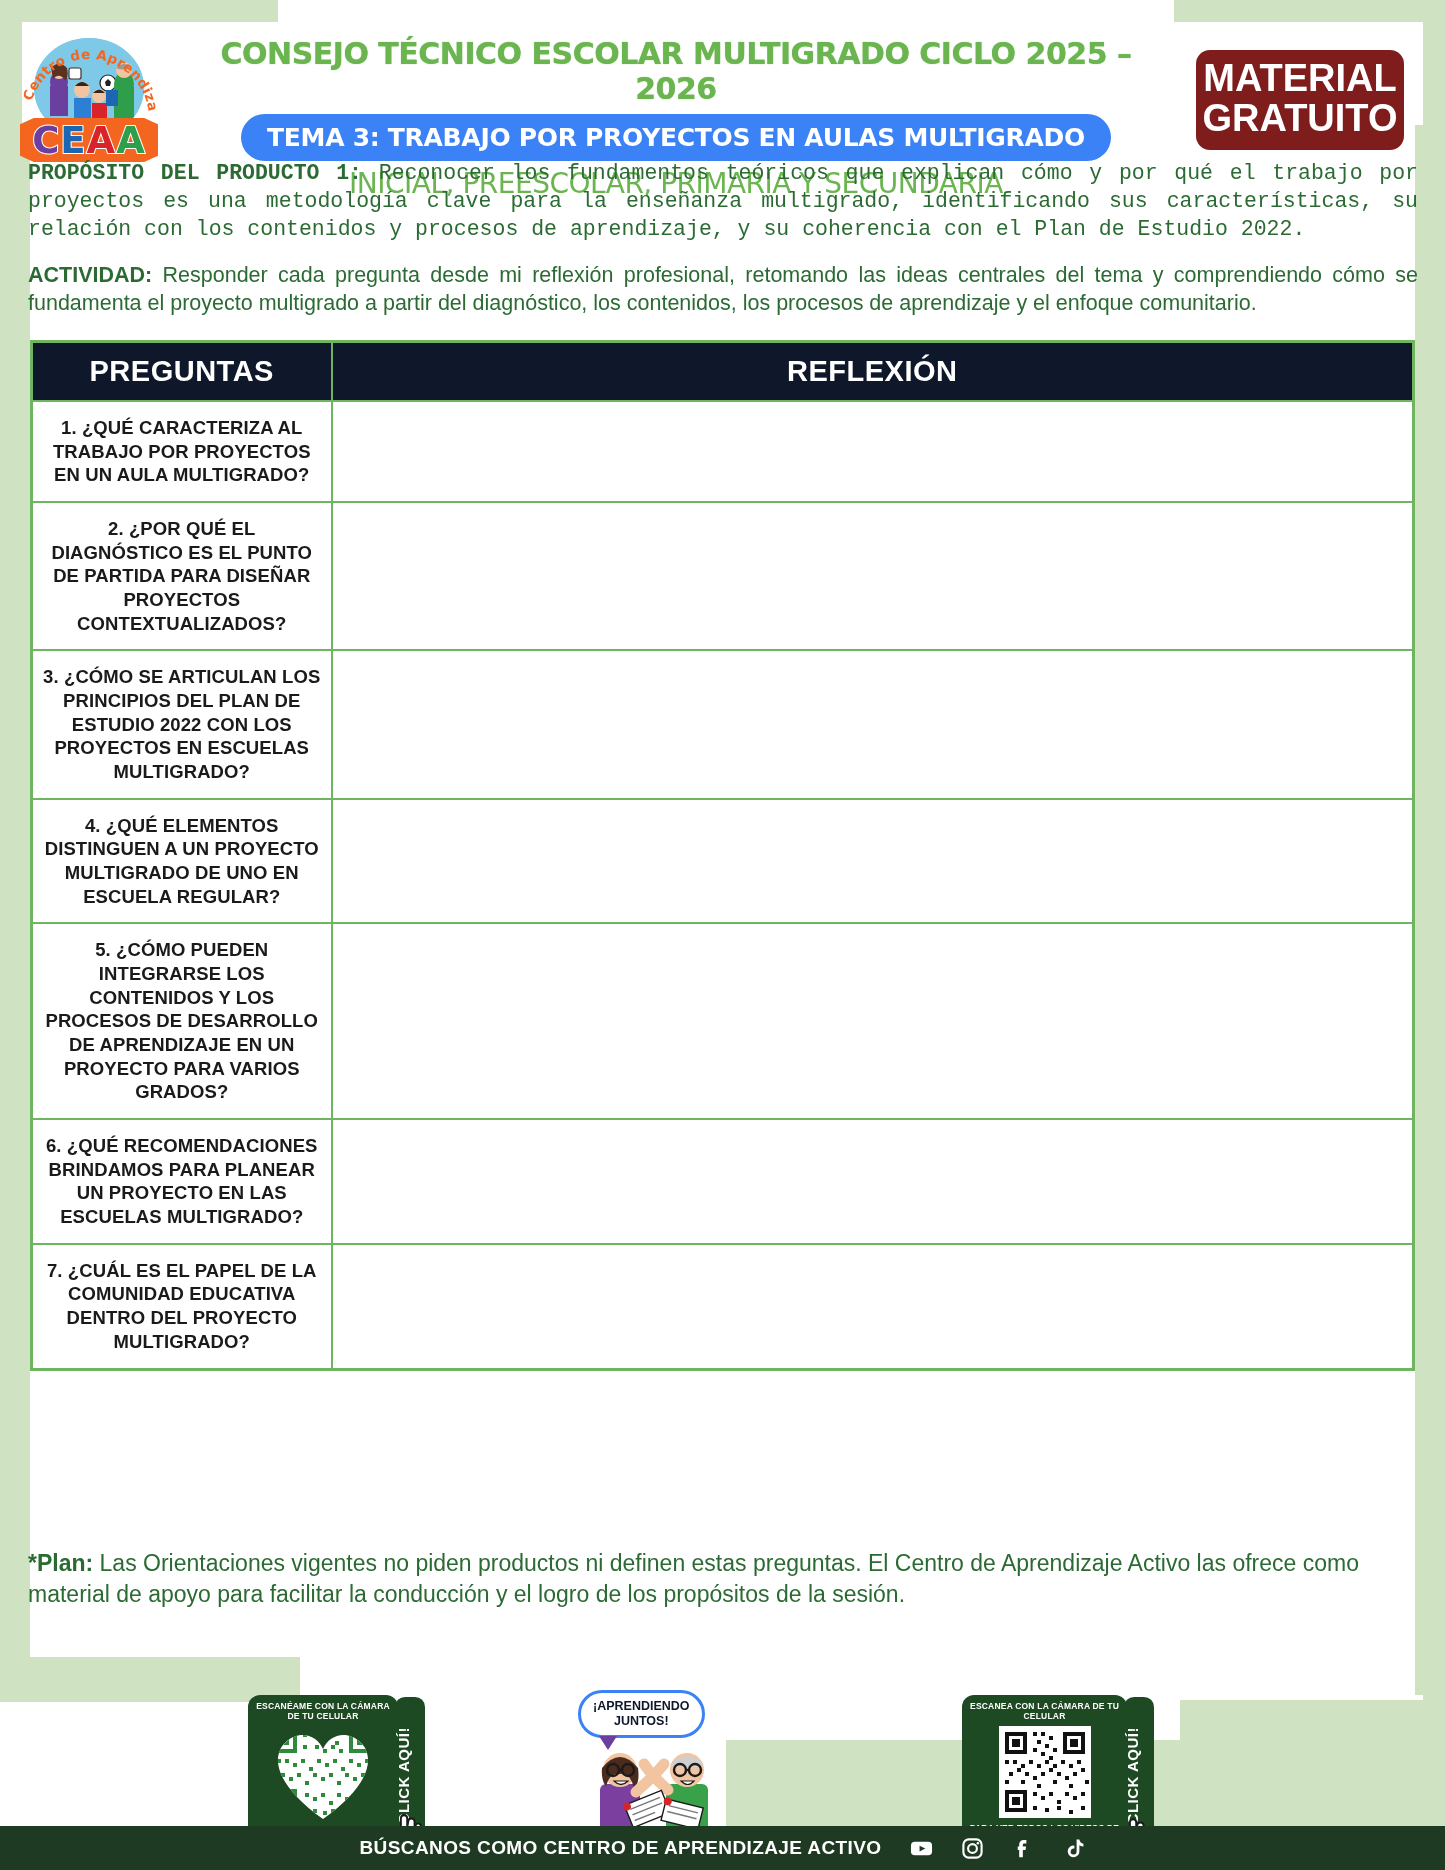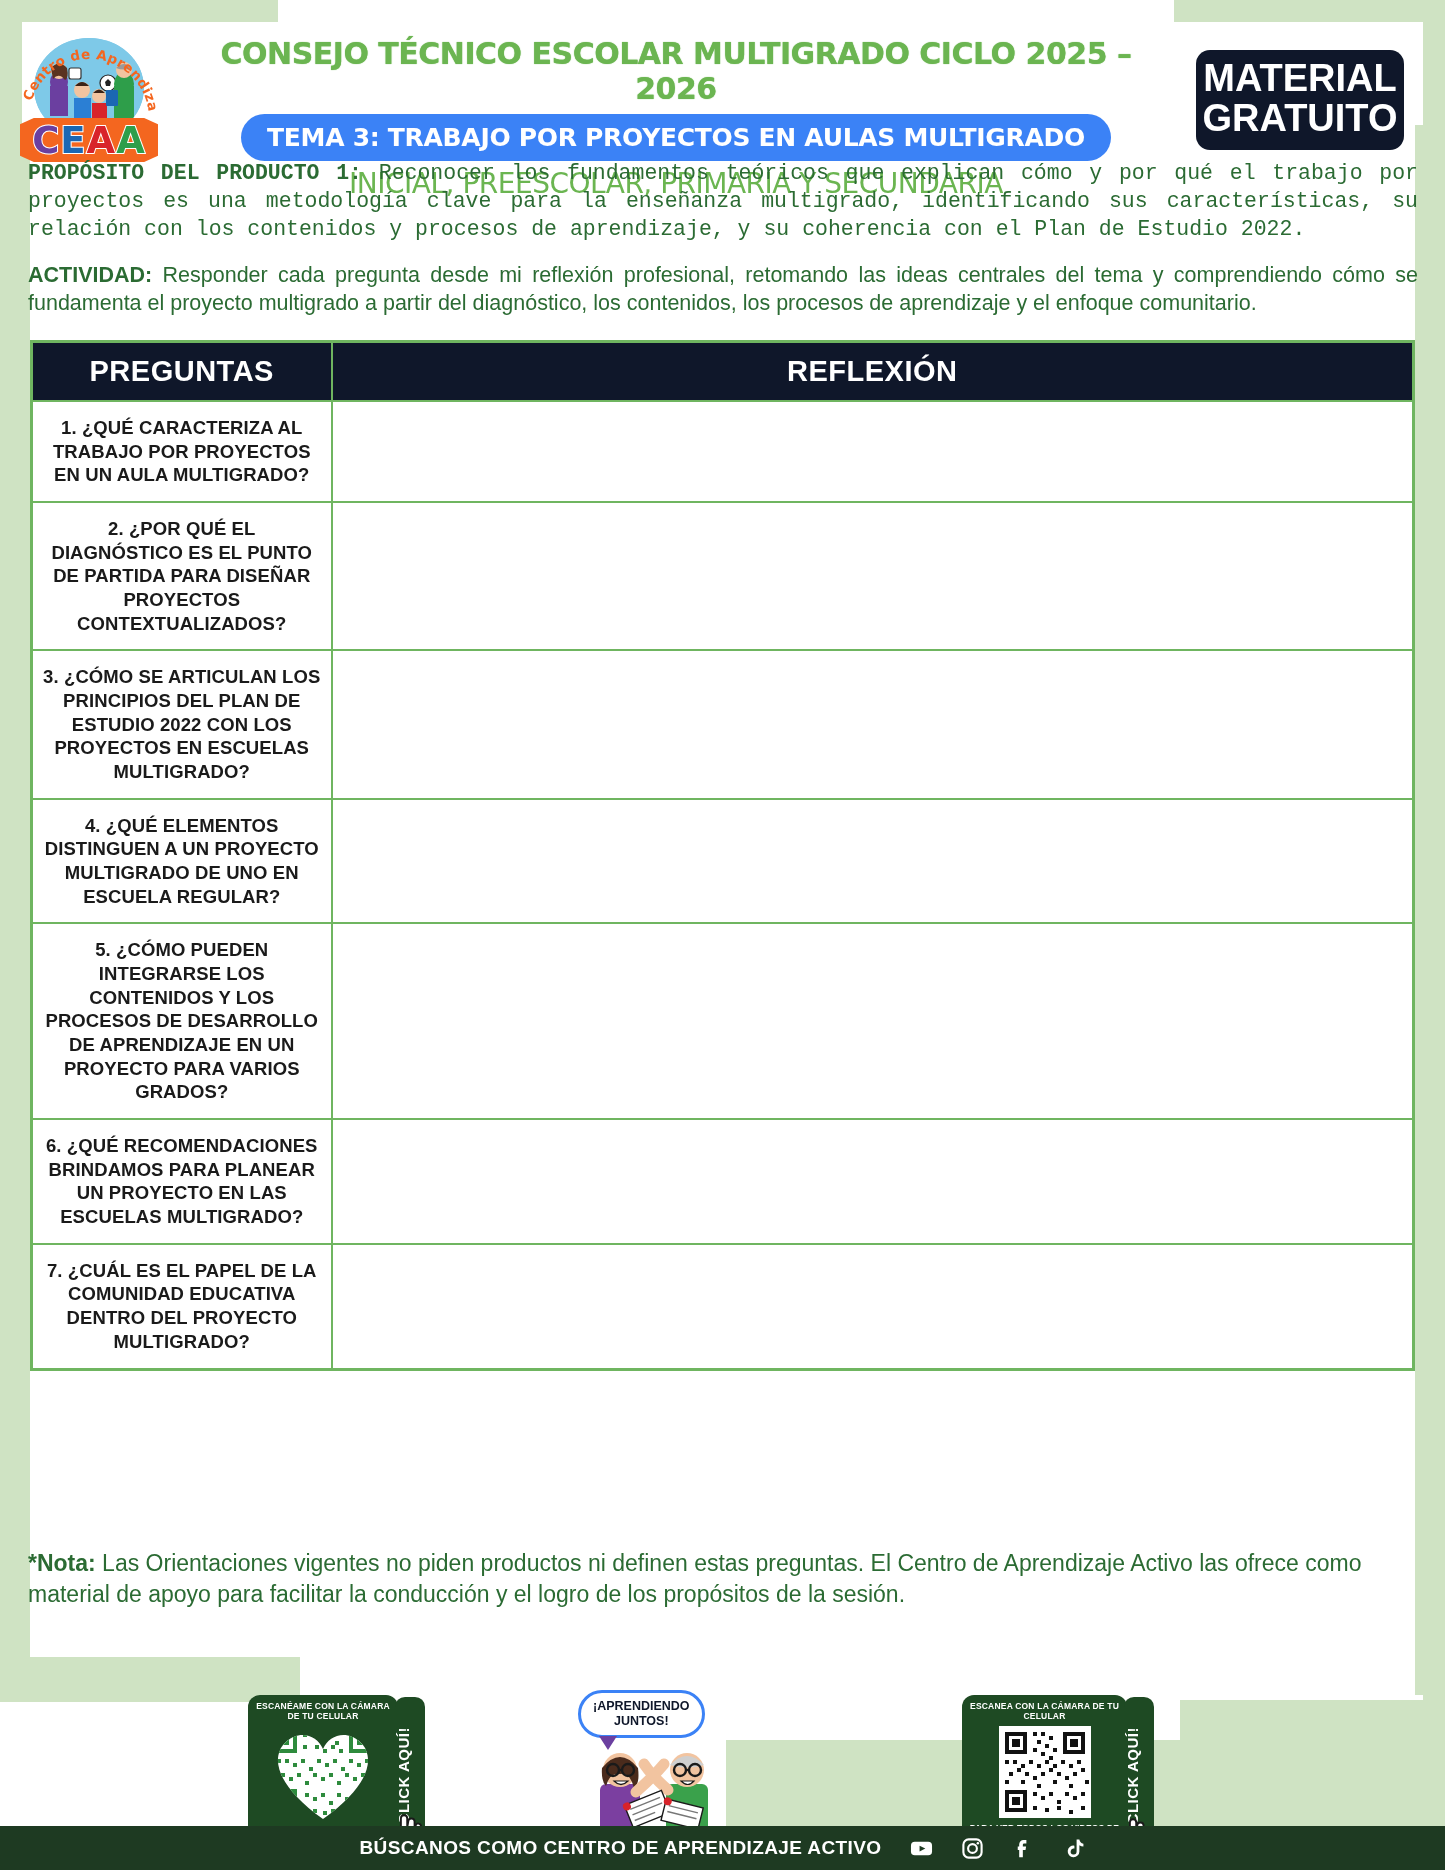--- a/index.html
+++ b/index.html
@@ -101,21 +101,21 @@
     paint-order: stroke fill;
     margin-top:6px;
     letter-spacing:-0.5px;
     font-family:"DejaVu Sans", sans-serif;
   }
 
   .badge-free {
     position:absolute;
     left:1196px; top:28px;
     width:208px;
-    background:#0f172a;
+    background:#7f1d1d;
     border-radius:14px;
     color:#ffffff;
     font-weight:bold;
     font-size:38px;
     line-height:1.06;
     text-align:center;
     padding:8px 6px 11px 6px;
     font-family:"Liberation Sans", sans-serif;
   }
 
@@ -384,21 +384,21 @@
         <td class="a-cell"></td>
       </tr>
       <tr>
         <td class="q-cell col-q">7. ¿CUÁL ES EL PAPEL DE LA COMUNIDAD EDUCATIVA DENTRO DEL PROYECTO MULTIGRADO?</td>
         <td class="a-cell"></td>
       </tr>
     </tbody>
 </table>
 
 <div class="note">
-  <b>*Nota:</b><span> Las Orientaciones vigentes no piden productos ni definen estas preguntas. El Centro de Aprendizaje Activo las ofrece como material de apoyo para facilitar la conducción y el logro de los propósitos de la sesión.</span>
+  <b>*Plan:</b><span> Las Orientaciones vigentes no piden productos ni definen estas preguntas. El Centro de Aprendizaje Activo las ofrece como material de apoyo para facilitar la conducción y el logro de los propósitos de la sesión.</span>
 </div>
 
 <div class="promo promo-left">
   <div class="promo-card">
     <div class="cap">ESCANÉAME CON LA CÁMARA DE TU CELULAR</div>
     <svg class="qr-heart" viewBox="0 0 112 100">
       <defs>
         <clipPath id="heartclip">
           <path d="M56 96 C 8 62 4 34 18 20 C 32 6 50 12 56 26 C 62 12 80 6 94 20 C 108 34 104 62 56 96 Z"></path>
         </clipPath>

